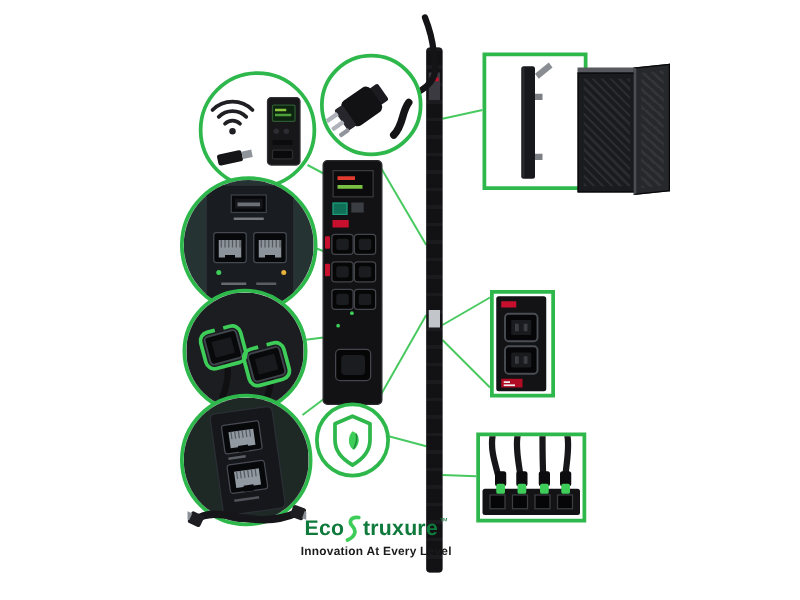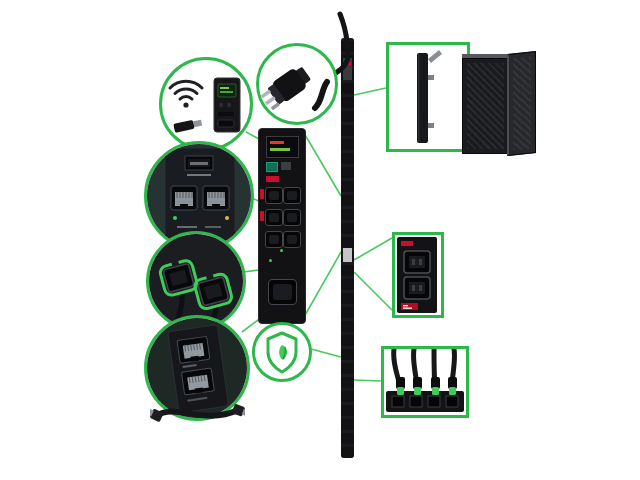--- a/index.html
+++ b/index.html
@@ -281,15 +281,24 @@
       <rect x="47" y="28" width="9" height="12" rx="2" fill="#0c0c0e"></rect>
       <rect x="64" y="28" width="9" height="12" rx="2" fill="#0c0c0e"></rect>
       <rect x="13" y="38" width="7" height="8" rx="1.5" fill="#3dcd58"></rect>
       <rect x="30" y="38" width="7" height="8" rx="1.5" fill="#3dcd58"></rect>
       <rect x="48" y="38" width="7" height="8" rx="1.5" fill="#3dcd58"></rect>
       <rect x="65" y="38" width="7" height="8" rx="1.5" fill="#3dcd58"></rect>
     </svg>
   </div>
 
   <div class="logo">
+    <div class="logo-row">
+      <span class="logo-txt">Eco</span>
+      <svg width="13" height="22" viewBox="0 0 13 22">
+        <path d="M11,2 C4,1 3,6 6,9 C9,12 9,17 2,20" stroke="#3dcd58" stroke-width="3" fill="none" stroke-linecap="round"></path>
+      </svg>
+      <span class="logo-txt">truxure</span>
+      <span class="logo-tm">™</span>
+    </div>
+    <div class="tagline">Innovation At Every Level</div>
   </div>
 
 </div>
 
 </body></html>

